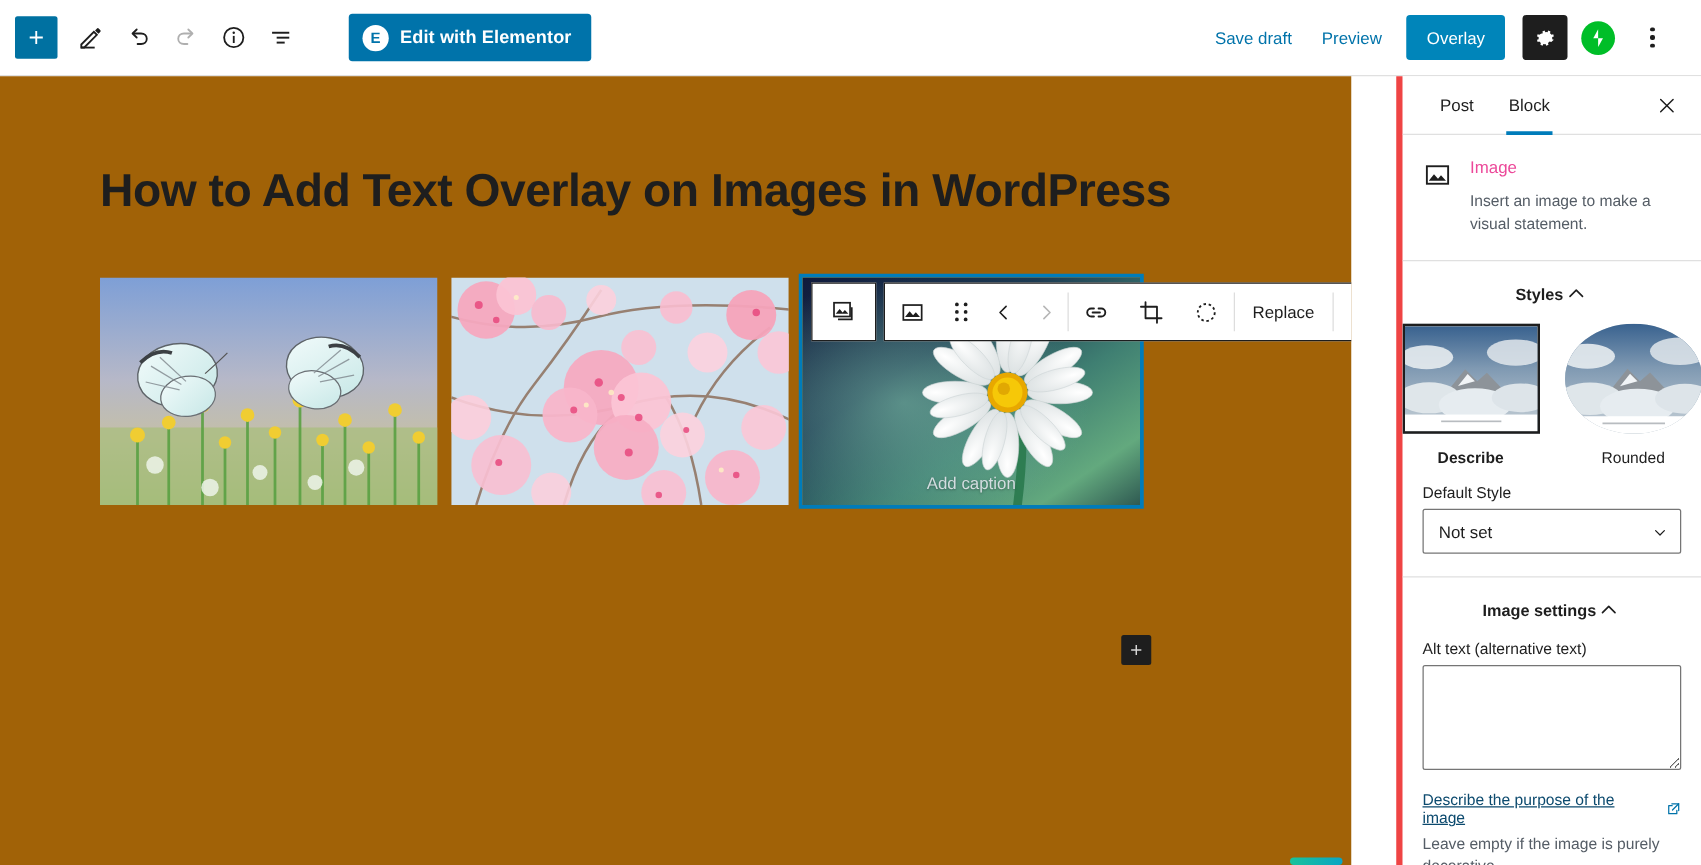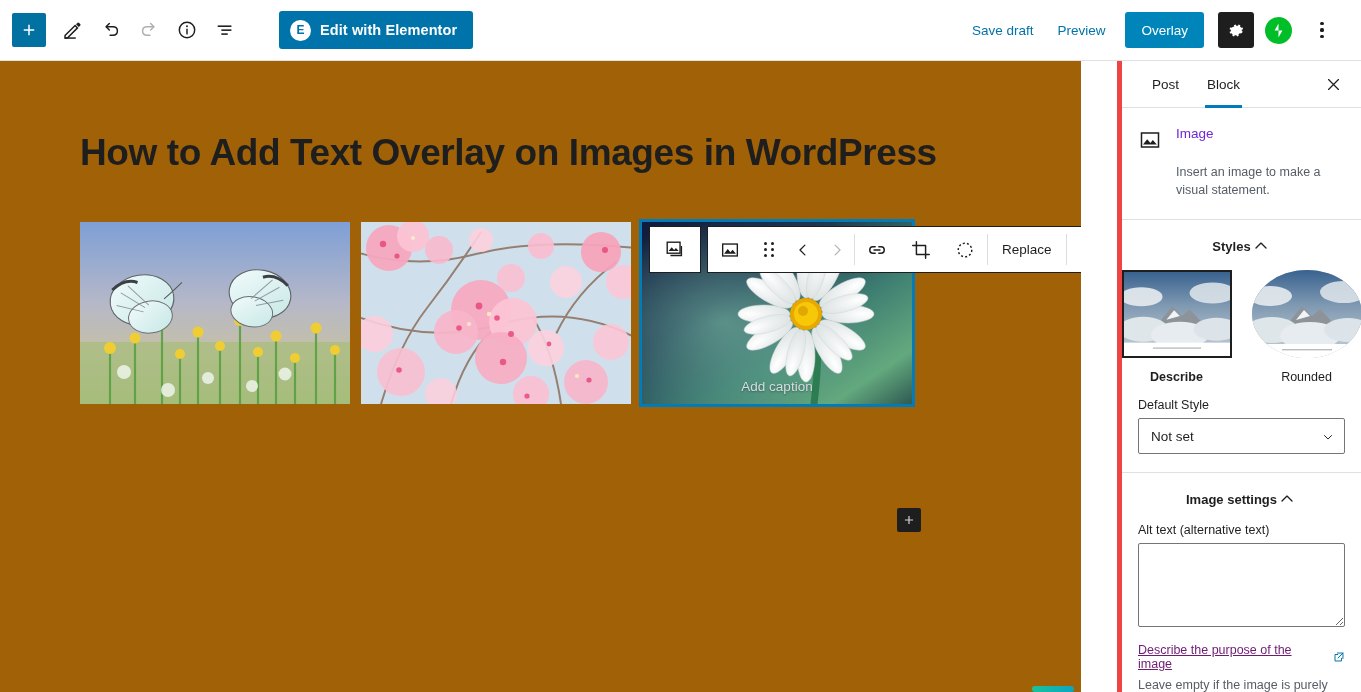--- a/index.html
+++ b/index.html
@@ -138,21 +138,21 @@
     content:""; position:absolute; left:12px; right:12px; bottom:0; height:3px; background:#007cba;
   }
   .sb-close {
     margin-left:auto; margin-right:10px; width:36px;height:36px;
     display:flex;align-items:center;justify-content:center;cursor:pointer;
   }
   .sb-blockcard {
     display:flex; gap:14px; padding:18px 16px 20px 16px; border-bottom:1px solid #e0e0e0;
   }
   .bc-icon { flex:0 0 24px; margin-top:2px; }
-  .bc-title { font-size:13.5px; color:#6d28d9; margin-bottom:22px; }
+  .bc-title { font-size:13.5px; color:#ec4899; margin-bottom:11px; }
   .bc-desc { font-size:12.5px; color:#555d66; line-height:1.45; }
 
   .panel { border-bottom:1px solid #e0e0e0; }
   .panel-head {
     display:flex; align-items:center; justify-content:center;
     padding:16px 16px 14px 16px; cursor:pointer;
   }
   .panel-title { font-size:13px; font-weight:bold; color:#1e1e1e; }
   .panel-body { padding:0 16px 18px 16px; }
 
@@ -176,21 +176,21 @@
   }
   .sel-arrow { position:absolute; right:10px; top:12px; pointer-events:none; }
 
   textarea.alt-input {
     width:100%; height:84px; border:1px solid #757575; border-radius:2px;
     padding:8px 10px; font-size:13px; resize:vertical;
     font-family:"Liberation Sans", sans-serif; color:#1e1e1e;
   }
   .help-link {
     display:inline-flex; align-items:center; gap:5px; margin-top:12px;
-    color:#701a75; font-size:12.5px; text-decoration:underline; cursor:pointer;
+    color:#0c4a6e; font-size:12.5px; text-decoration:underline; cursor:pointer;
   }
   .help-note { font-size:12.5px; color:#555d66; line-height:1.45; margin-top:5px; }
 
   .bottom-sliver {
     position:absolute; left:1032px; top:686px; width:42px; height:6px;
     border-radius:3px;
     background:linear-gradient(90deg,#19c29a,#0aa5c4);
   }
 </style>
 </head>

